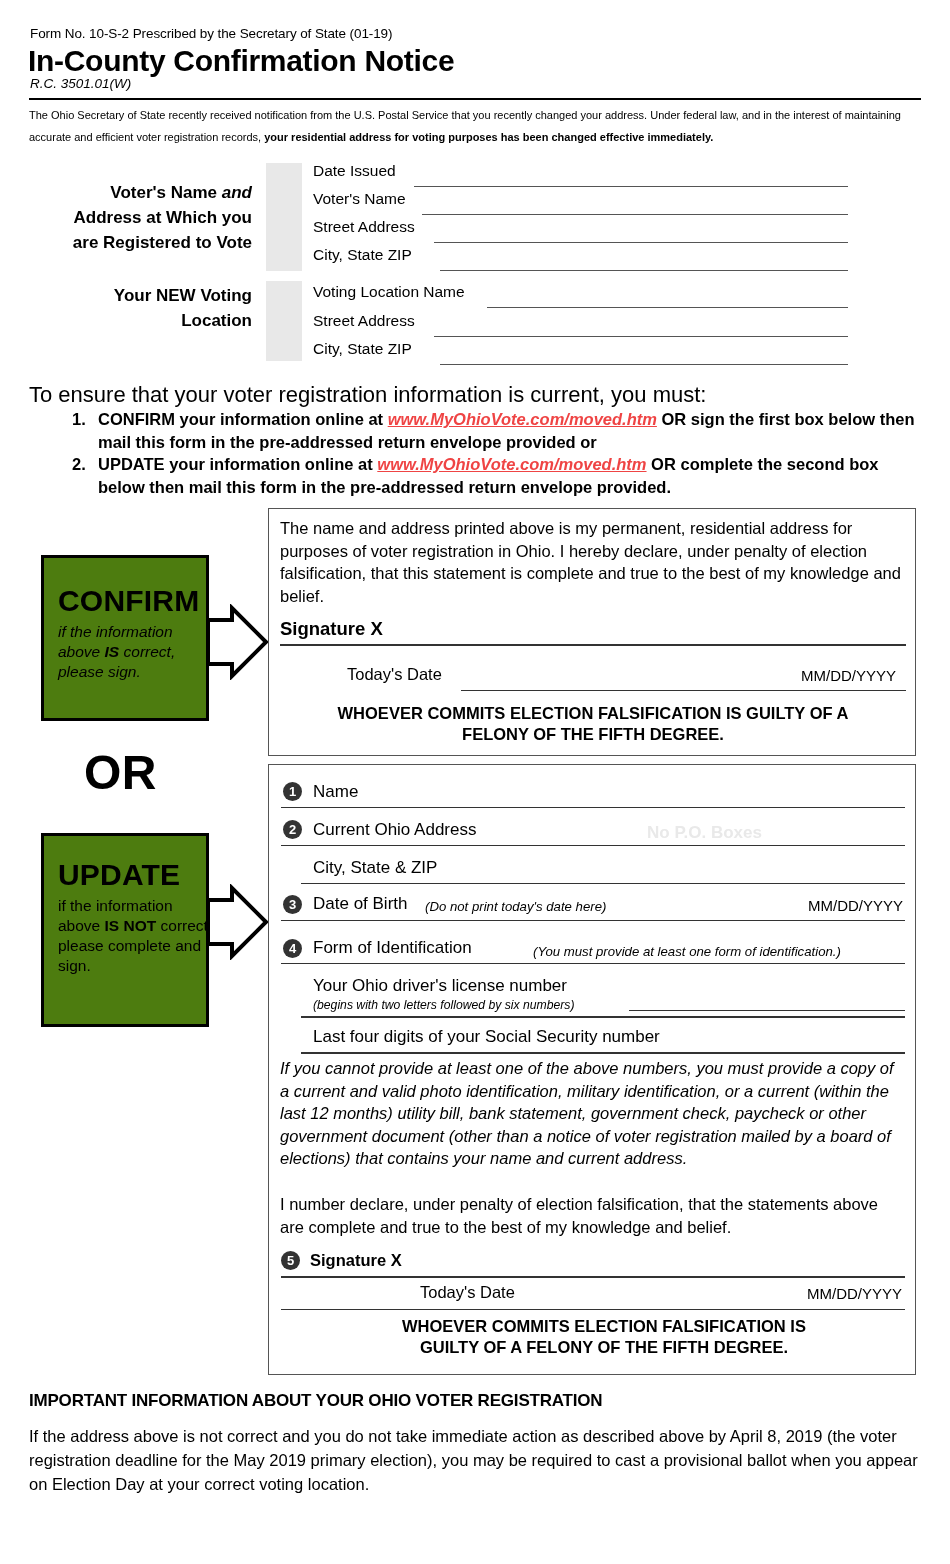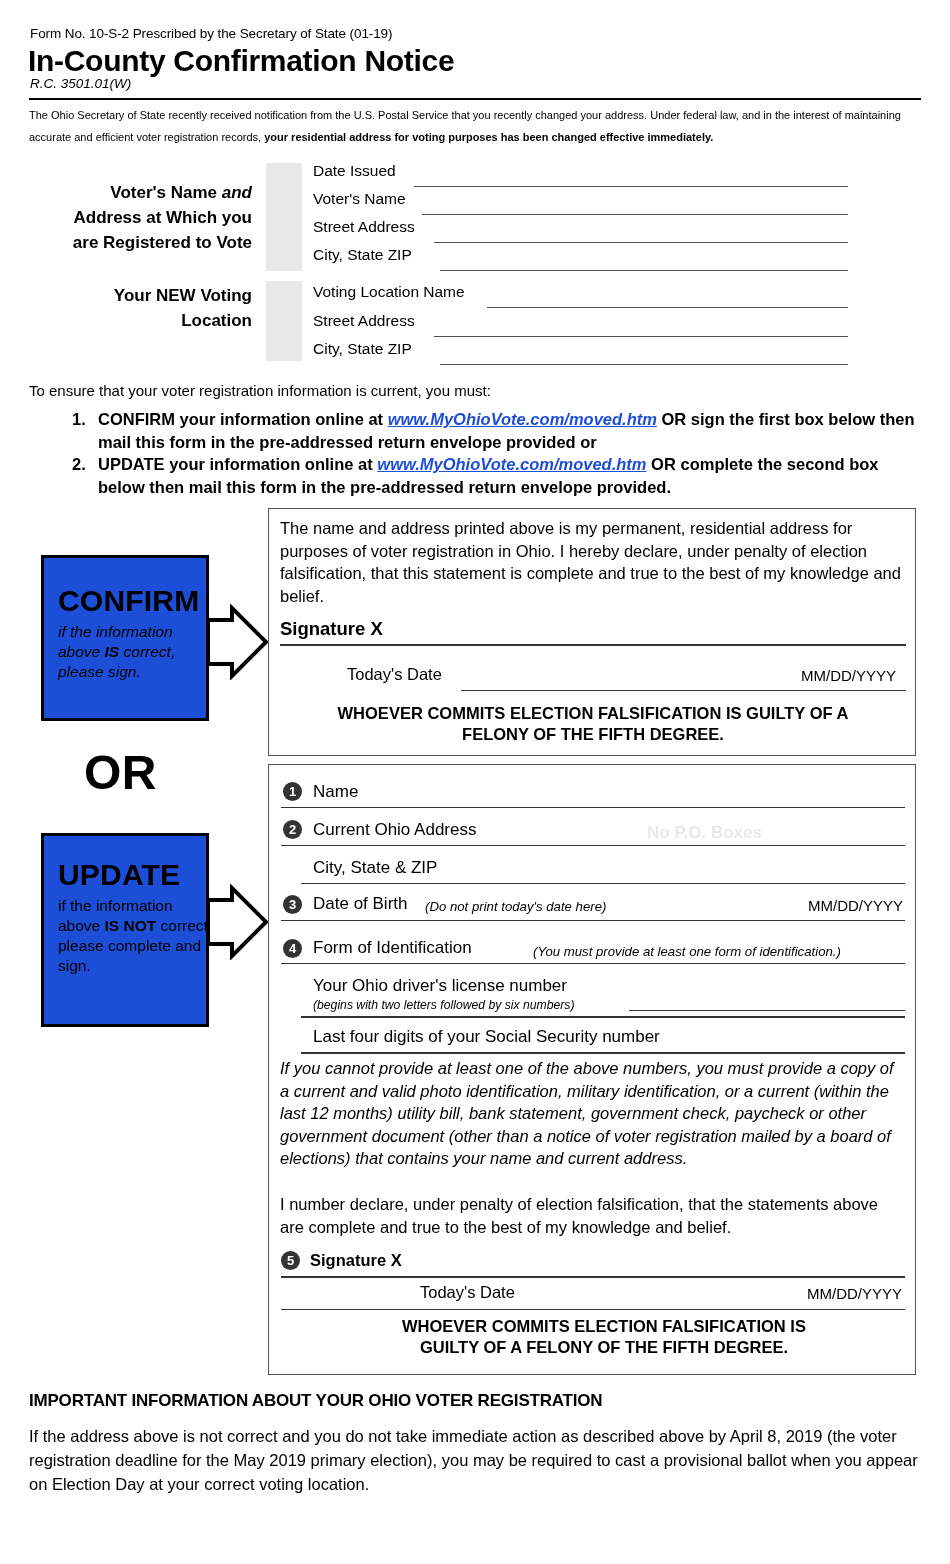--- a/index.html
+++ b/index.html
@@ -80,45 +80,45 @@
   .fld-rule {
     position: absolute;
     height: 0;
     border-top: 1.6px solid #555;
   }
 
   
   .lead {
     position: absolute;
     left: 29px; top: 382px;
-    font-size: 15px;
+    font-size: 22px;
   }
   .oli {
     position: absolute;
     font-size: 16.5px;
     font-weight: bold;
     line-height: 22.5px;
   }
   .oli .num {
     position: absolute;
     left: -26px;
     top: 0;
   }
   .urllink {
-    color: #1d4ed8;
+    color: #ef4444;
     font-style: italic;
     font-weight: bold;
     text-decoration: underline;
   }
 
   
   .sidebox {
     position: absolute;
     border: 3px solid #000;
-    background: #1d4ed8;
+    background: #4d7c0f;
     box-sizing: border-box;
   }
   .sidebox .bigword {
     position: absolute;
     left: 14px;
     font-size: 30px;
     font-weight: bold;
     letter-spacing: 0.2px;
   }
   .sidebox .subtext {

